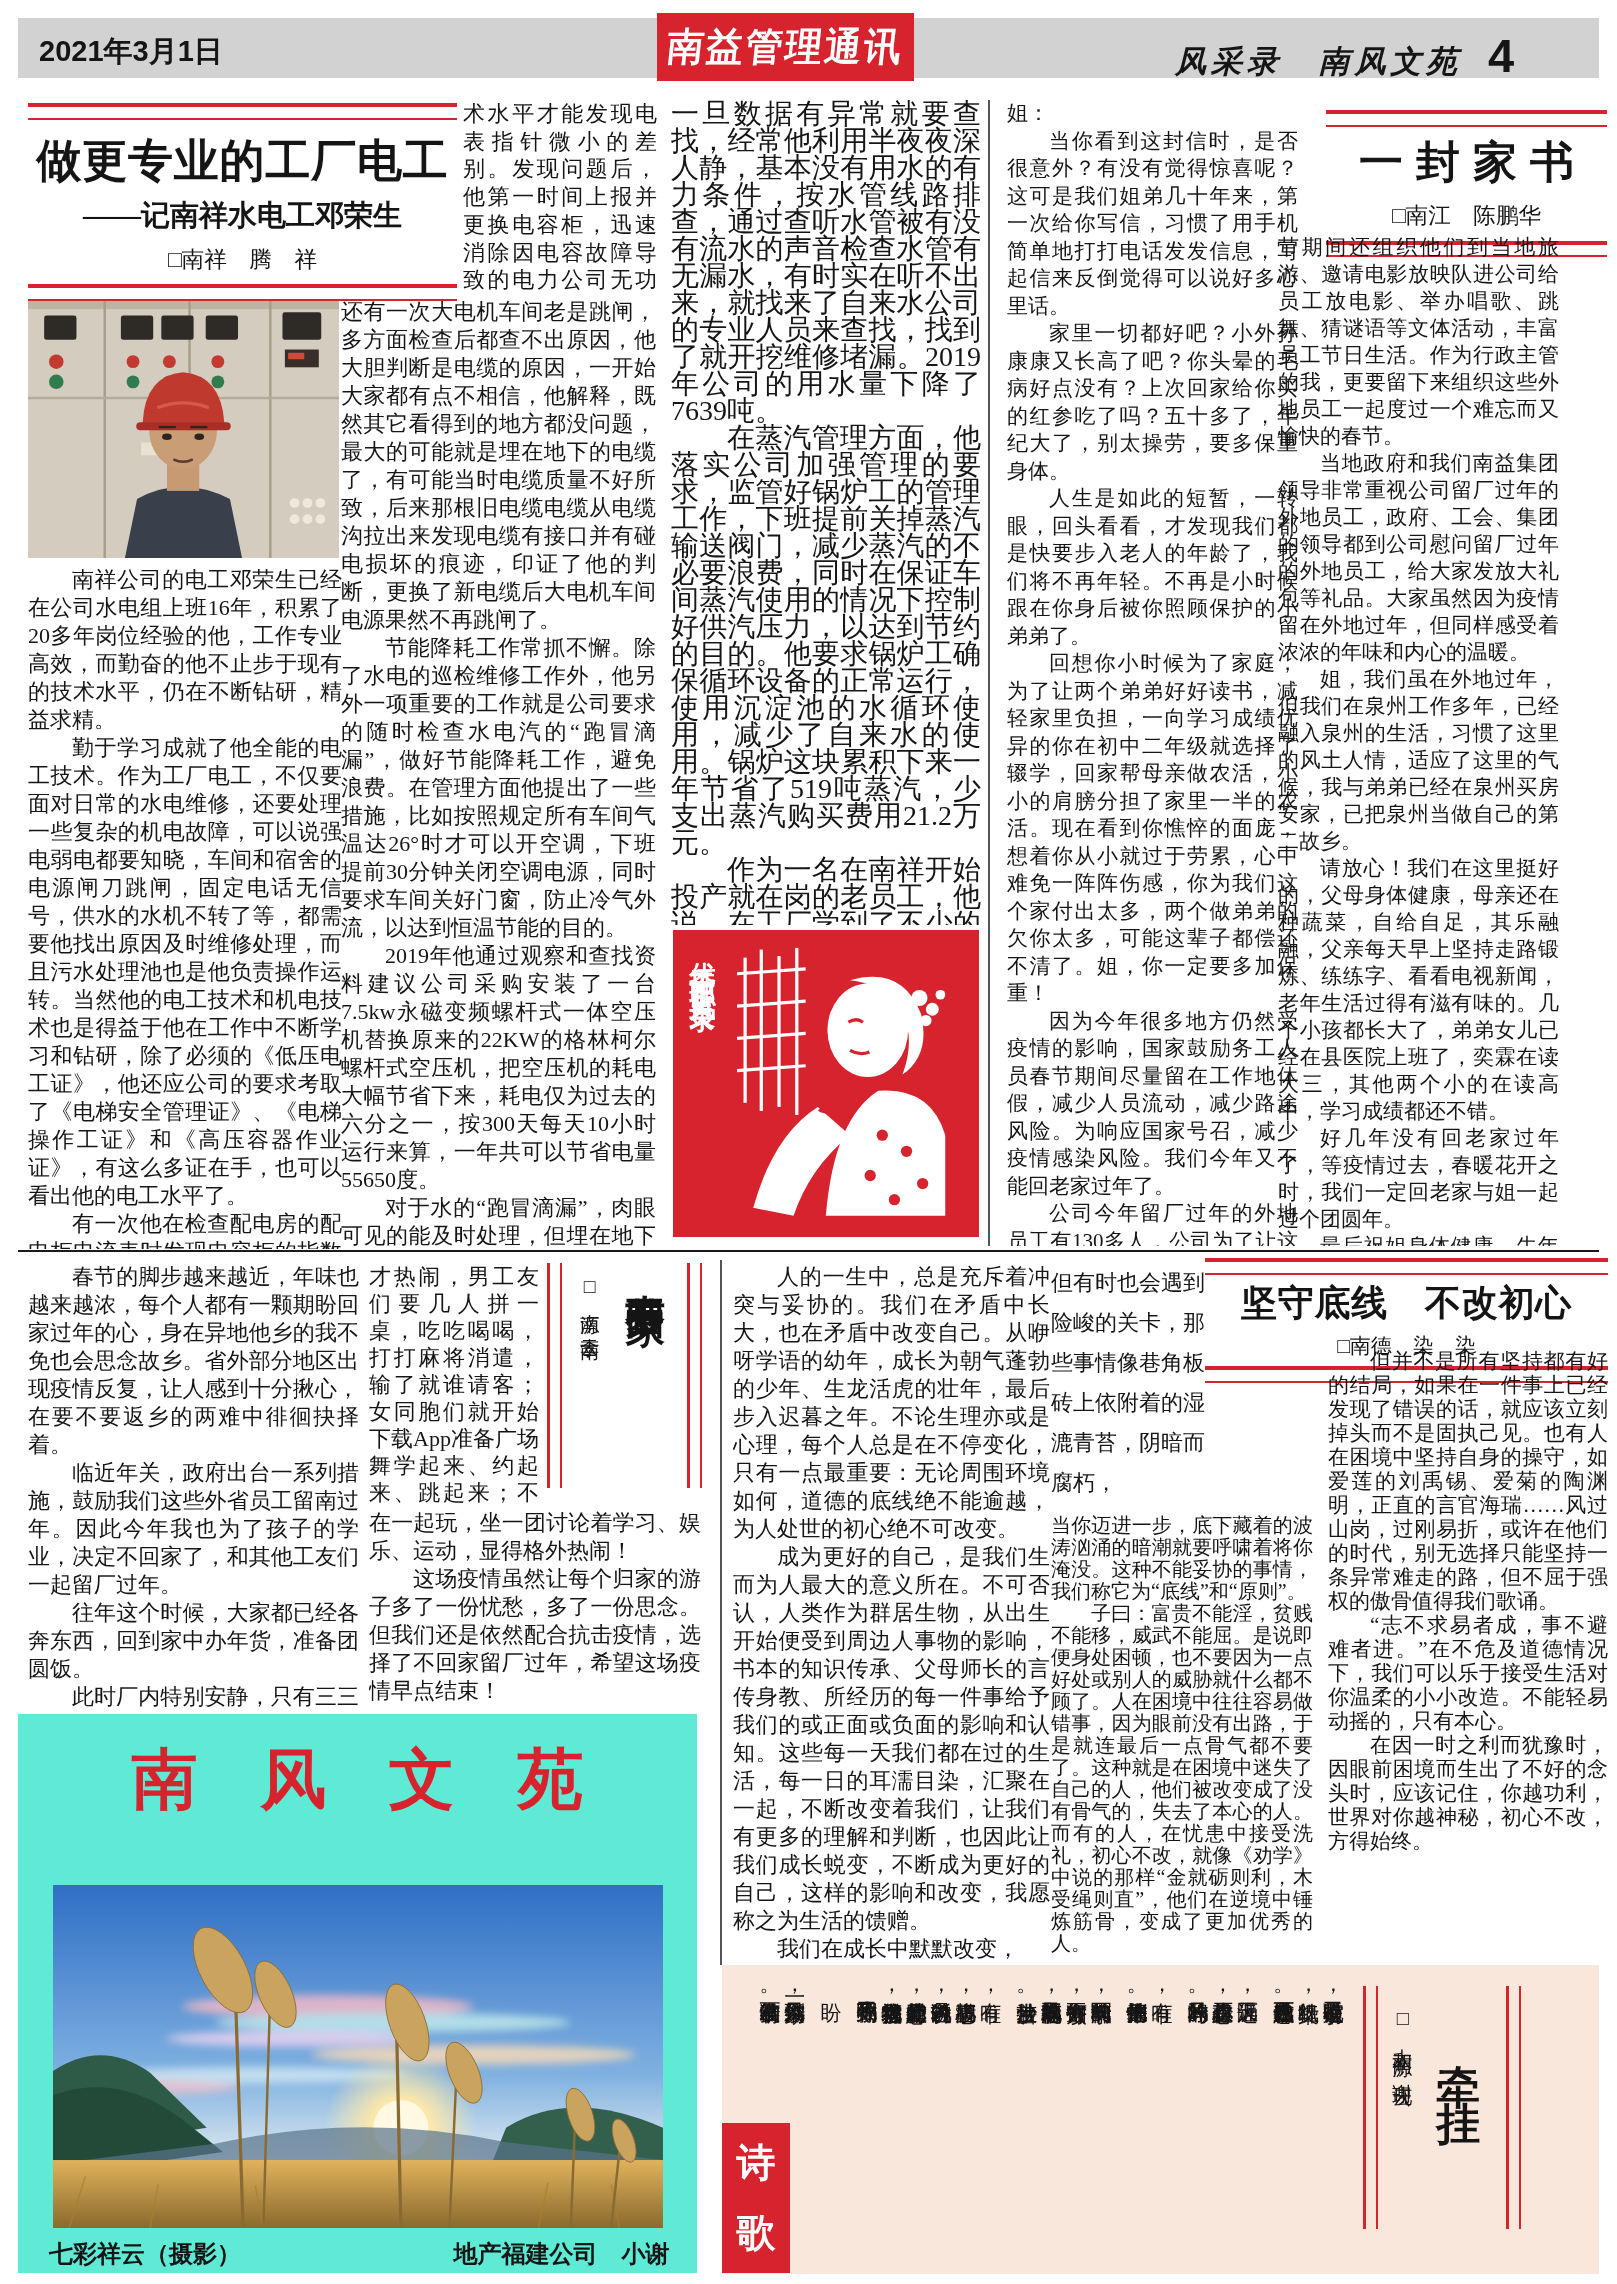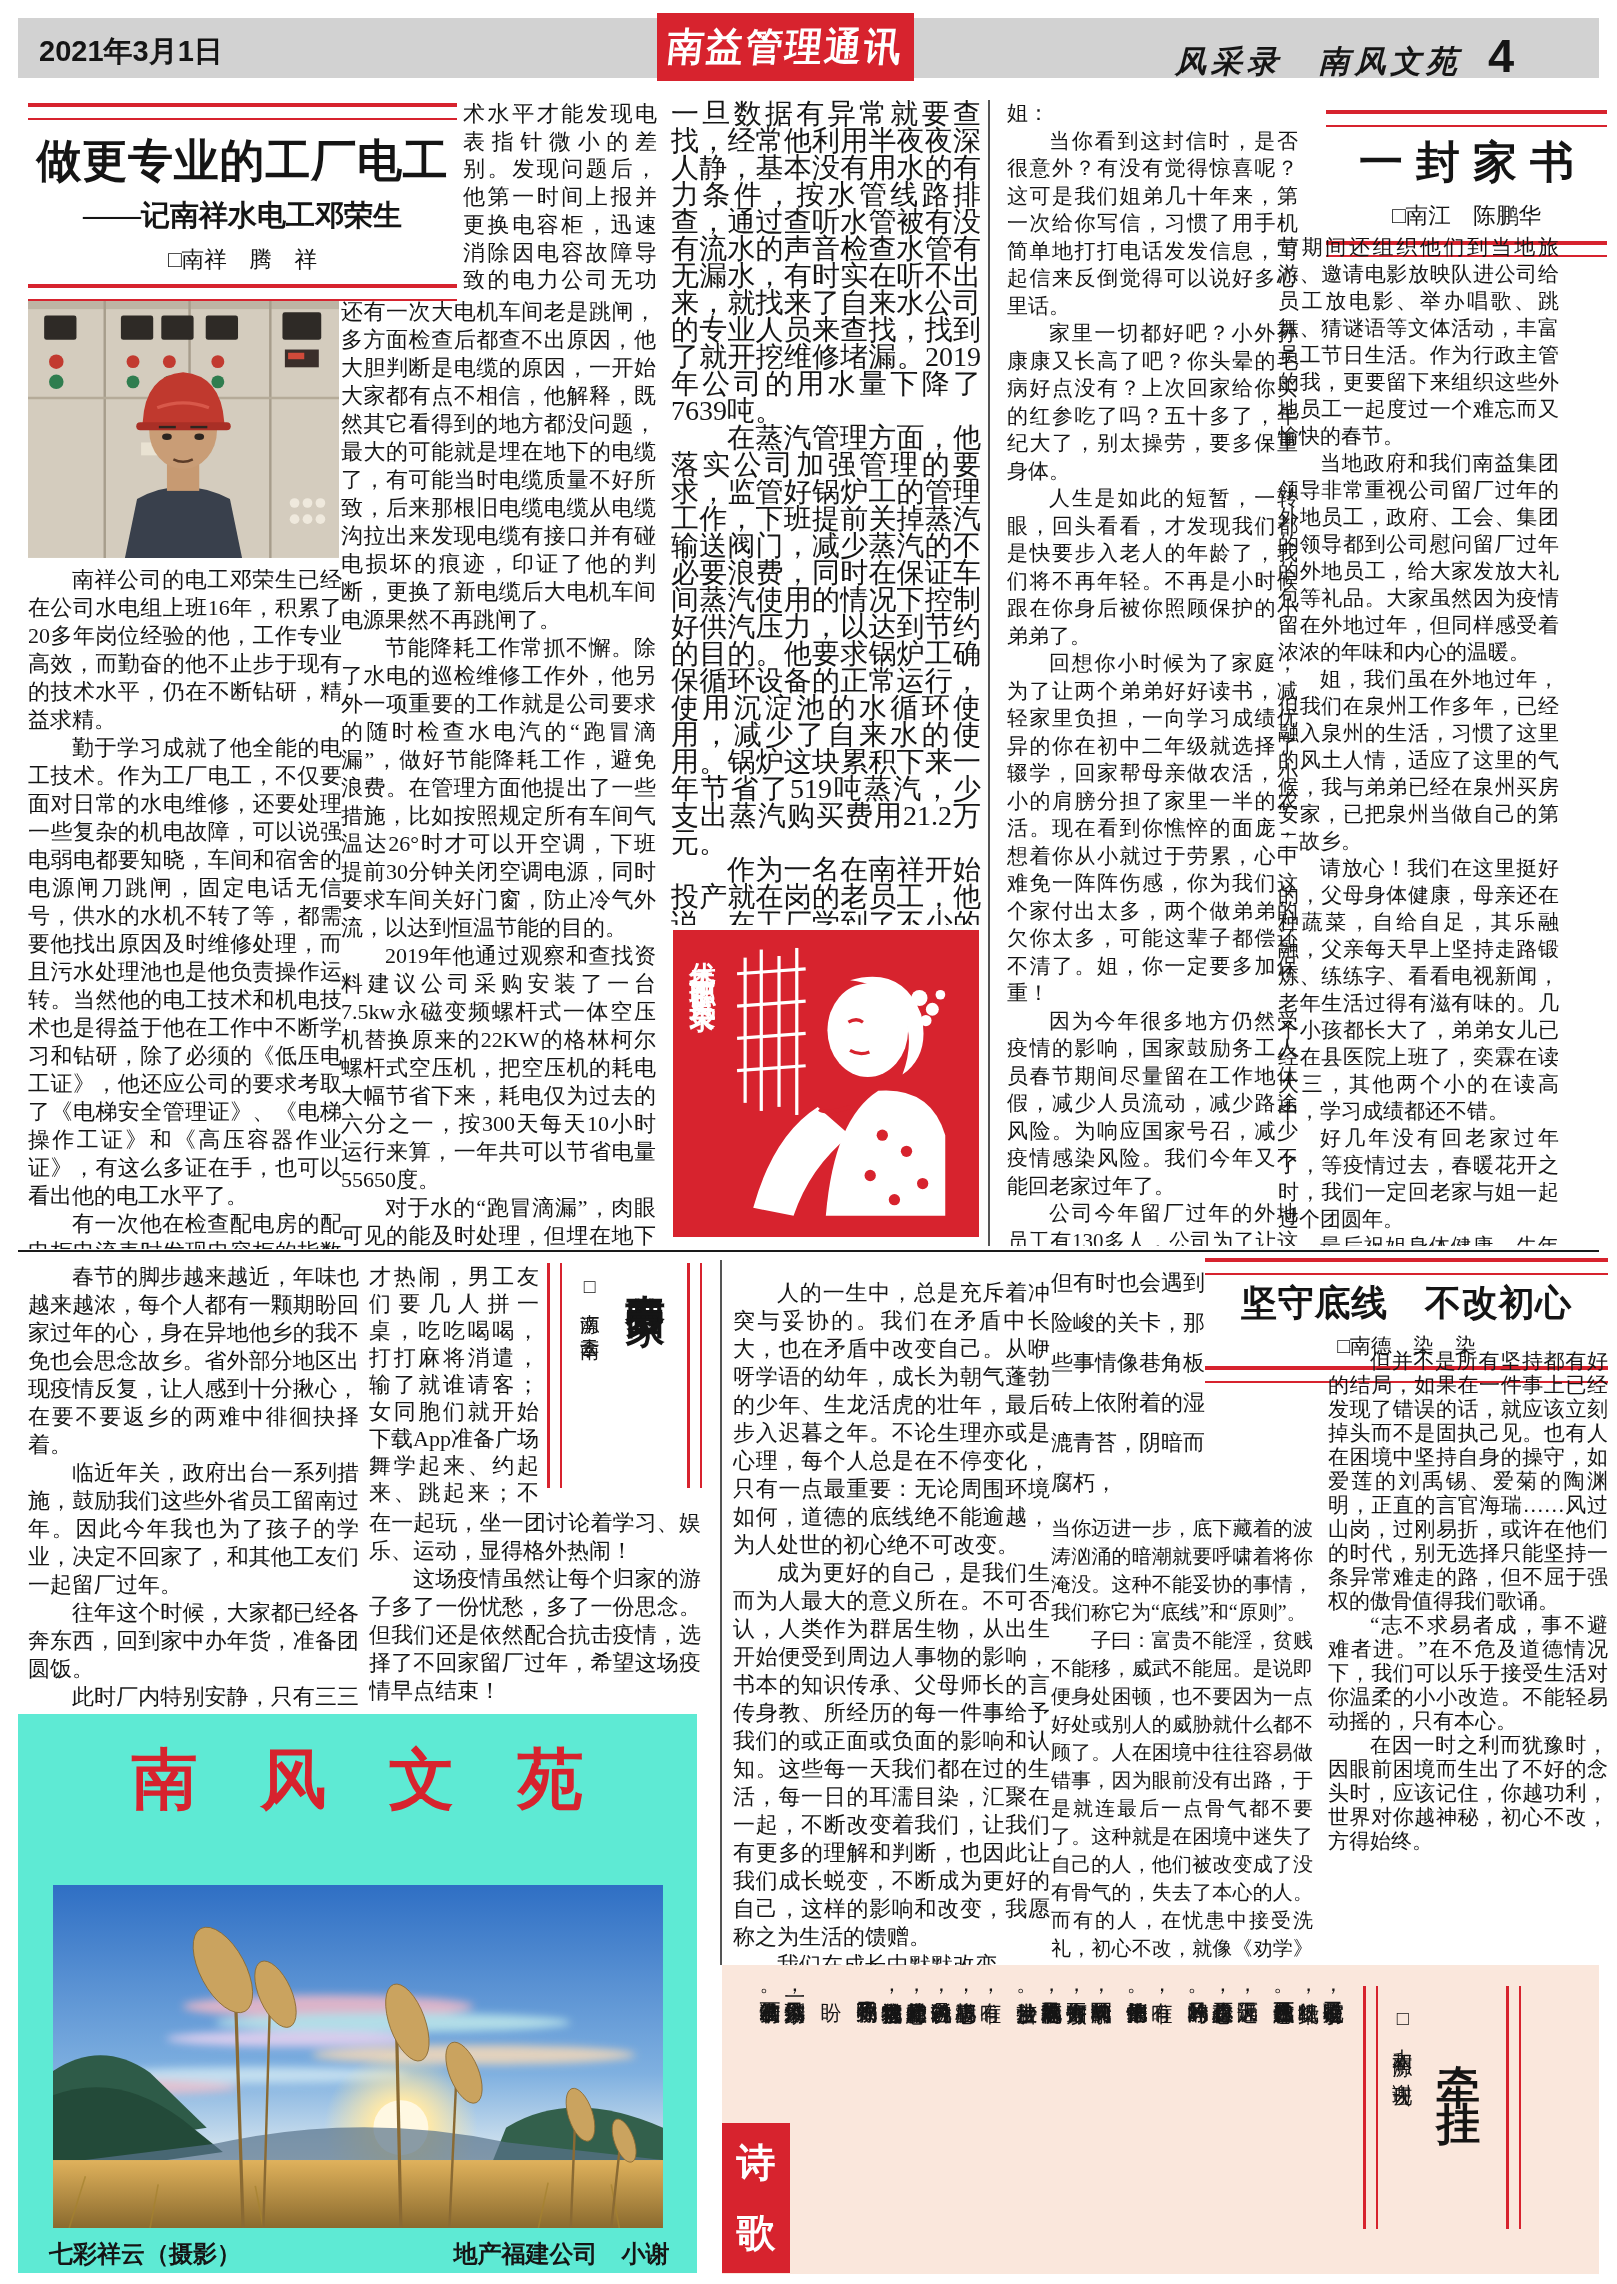--- a/index.html
+++ b/index.html
@@ -218,33 +218,33 @@
   <div class="vtext vtitle" style="font-size:40px;letter-spacing:2.4px;">春节不回家</div>
   <div class="vrule" style="height:225px;"></div>
 </div>
 <div class="col" style="left:369px;top:1509px;width:332px;height:201px;font-size:22px;line-height:28px;">
     <p class="para cont">在一起玩，坐一团讨论着学习、娱乐、运动，显得格外热闹！</p>
     <p class="para">这场疫情虽然让每个归家的游子多了一份忧愁，多了一份思念。但我们还是依然配合抗击疫情，选择了不回家留厂过年，希望这场疫情早点结束！</p>
   </div>
 
 <div class="vdiv" style="left:720px;top:1260px;height:705px;"></div>
 
-<div class="col" style="left:733px;top:1263px;width:317px;height:720px;font-size:22px;line-height:28px;margin-top:16px;">
+<div class="col" style="left:733px;top:1263px;width:317px;height:720px;font-size:22px;line-height:28px;">
     <p class="para">人的一生中，总是充斥着冲突与妥协的。我们在矛盾中长大，也在矛盾中改变自己。从咿呀学语的幼年，成长为朝气蓬勃的少年、生龙活虎的壮年，最后步入迟暮之年。不论生理亦或是心理，每个人总是在不停变化，只有一点最重要：无论周围环境如何，道德的底线绝不能逾越，为人处世的初心绝不可改变。</p>
     <p class="para">成为更好的自己，是我们生而为人最大的意义所在。不可否认，人类作为群居生物，从出生开始便受到周边人事物的影响，书本的知识传承、父母师长的言传身教、所经历的每一件事给予我们的或正面或负面的影响和认知。这些每一天我们都在过的生活，每一日的耳濡目染，汇聚在一起，不断改变着我们，让我们有更多的理解和判断，也因此让我们成长蜕变，不断成为更好的自己，这样的影响和改变，我愿称之为生活的馈赠。</p>
     <p class="para">我们在成长中默默改变，</p>
   </div>
 <div class="abs a-hdr" style="left:1205px;top:1258px;width:403px;">
   <div class="dblrule"></div>
   <div class="t1" style="font-size:36px;margin:4.9px 0 0 0;">坚守底线　不改初心</div>
   <div class="by" style="margin:3.2px 0 6.5px 0;font-size:21px;">□南德　染　染</div>
   <div class="dblrule"></div>
 </div>
 <div class="col" style="left:1051px;top:1263px;width:154px;height:247px;font-size:22px;line-height:40px;">但有时也会遇到险峻的关卡，那些事情像巷角板砖上依附着的湿漉青苔，阴暗而腐朽，</div>
-<div class="col" style="left:1051px;top:1514px;width:262px;height:450px;font-size:20px;line-height:28px;">
+<div class="col" style="left:1051px;top:1514px;width:262px;height:450px;font-size:20px;line-height:22px;">
     <p class="para cont">当你迈进一步，底下藏着的波涛汹涌的暗潮就要呼啸着将你淹没。这种不能妥协的事情，我们称它为“底线”和“原则”。</p>
     <p class="para">子曰：富贵不能淫，贫贱不能移，威武不能屈。是说即便身处困顿，也不要因为一点好处或别人的威胁就什么都不顾了。人在困境中往往容易做错事，因为眼前没有出路，于是就连最后一点骨气都不要了。这种就是在困境中迷失了自己的人，他们被改变成了没有骨气的，失去了本心的人。而有的人，在忧患中接受洗礼，初心不改，就像《劝学》中说的那样“金就砺则利，木受绳则直”，他们在逆境中锤炼筋骨，变成了更加优秀的人。</p>
   </div>
 <div class="col" style="left:1328px;top:1349px;width:280px;height:598px;font-size:21px;line-height:24px;">
     <p class="para">但并不是所有坚持都有好的结局，如果在一件事上已经发现了错误的话，就应该立刻掉头而不是固执己见。也有人在困境中坚持自身的操守，如爱莲的刘禹锡、爱菊的陶渊明，正直的言官海瑞……风过山岗，过刚易折，或许在他们的时代，别无选择只能坚持一条异常难走的路，但不屈于强权的傲骨值得我们歌诵。</p>
     <p class="para">“志不求易者成，事不避难者进。”在不危及道德情况下，我们可以乐于接受生活对你温柔的小小改造。不能轻易动摇的，只有本心。</p>
     <p class="para">在因一时之利而犹豫时，因眼前困境而生出了不好的念头时，应该记住，你越功利，世界对你越神秘，初心不改，方得始终。</p>
   </div>
 
 <div class="abs greenbox" style="left:18px;top:1714px;width:679px;height:559px;">

